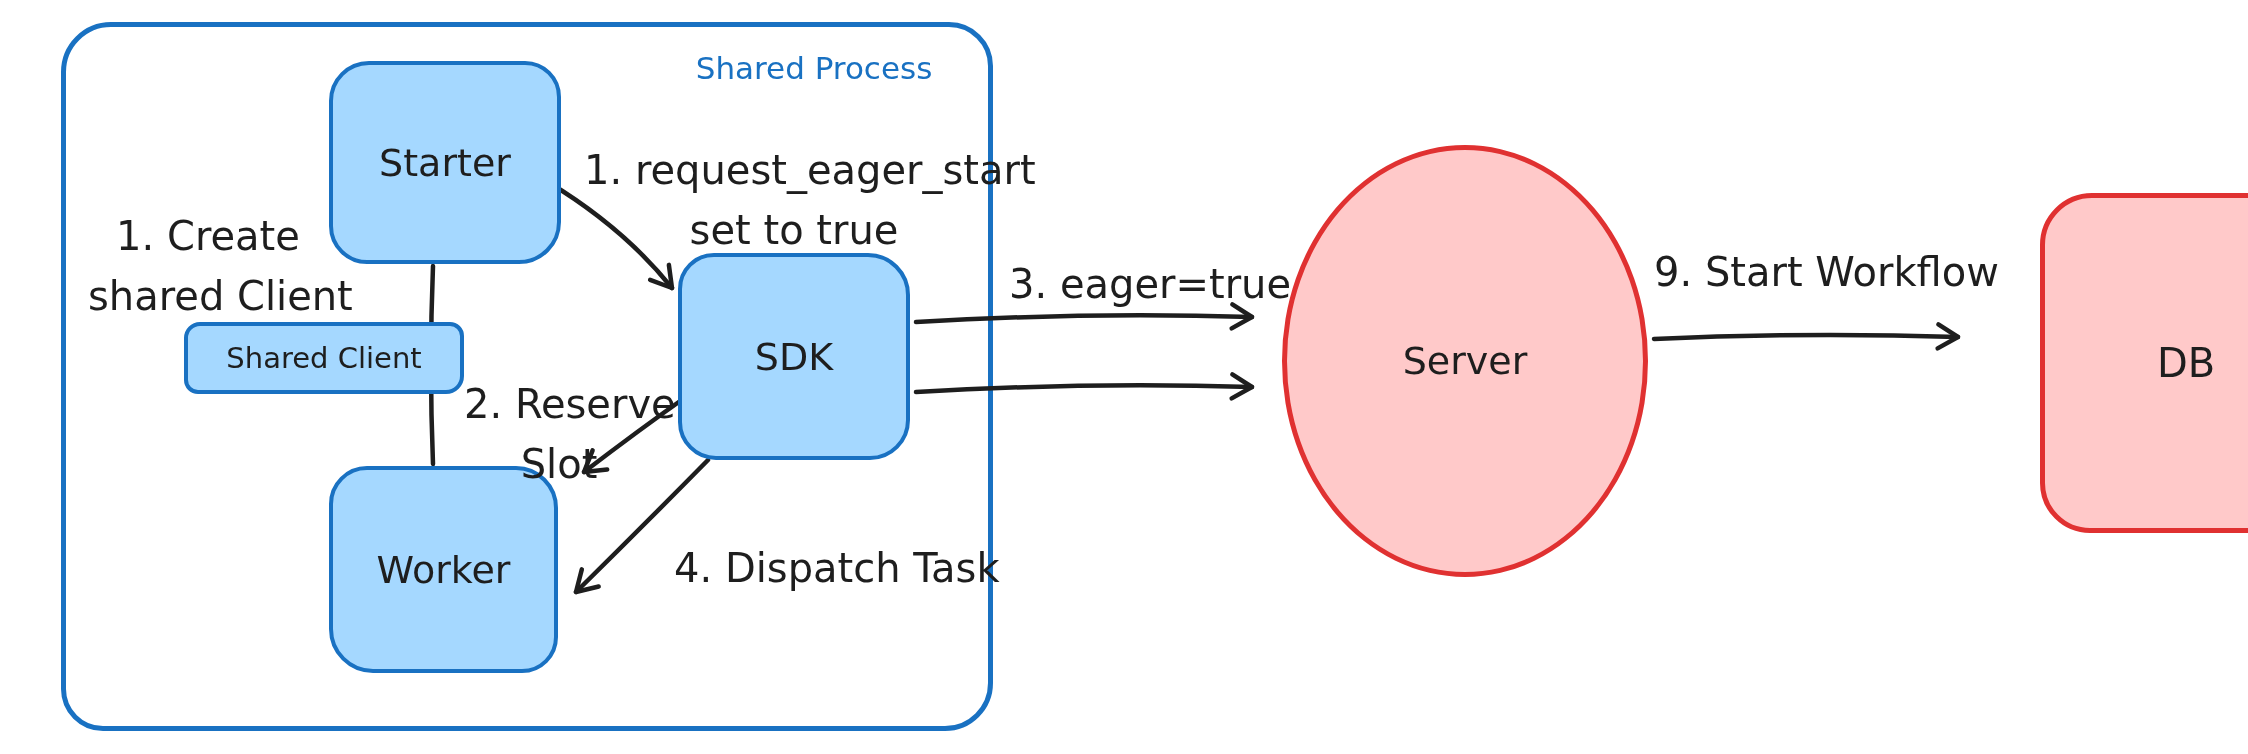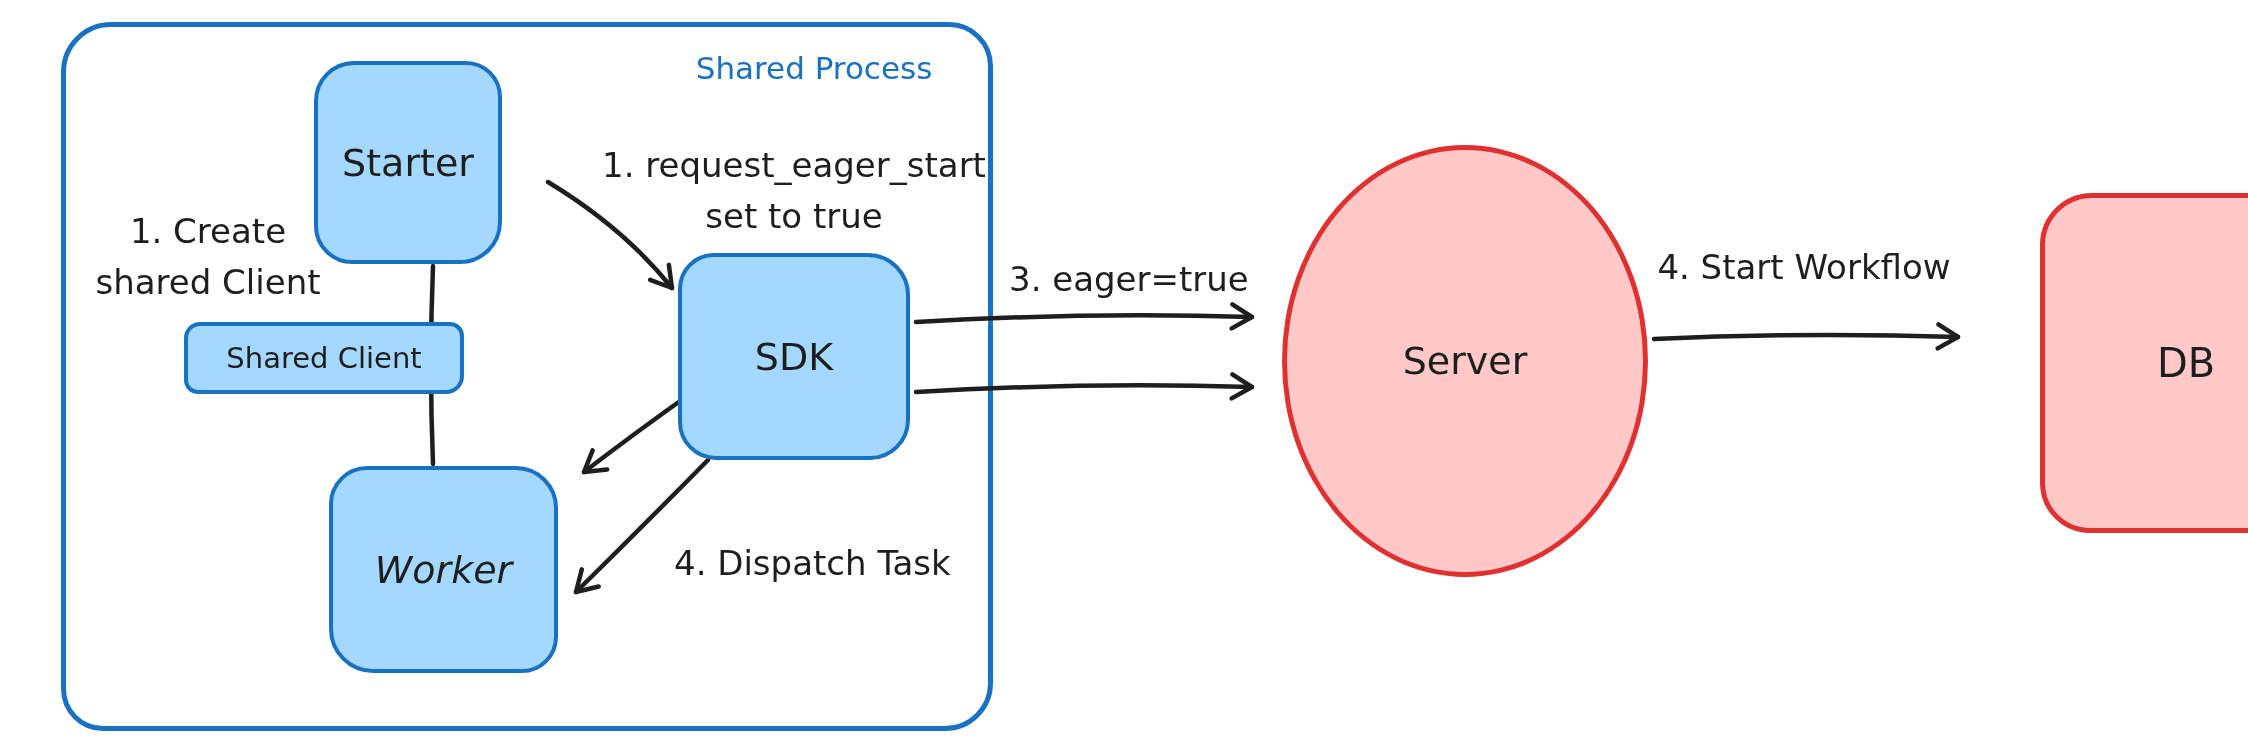--- a/index.html
+++ b/index.html
@@ -56,30 +56,30 @@
     border: 4px solid var(--blue-stroke, #1971c2);
   }
   .red-shape {
     background: var(--red-fill, #ffc9c9);
     border: 5px solid var(--red-stroke, #e03131);
   }
   .node-label { color: var(--ink, #1e1e1e); }
   .lg { font-size: 38px; }
   .md { font-size: 29px; }
   .xl { font-size: 40px; }
-  .starter  { left: 270px; top: 61px;  width: 188px; height: 203px; border-radius: 40px 36px 42px 38px; }
+  .starter  { left: 285px; top: 61px;  width: 232px; height: 203px; border-radius: 40px 36px 42px 38px; }
   .shared-client { left: 140px; top: 322px; width: 280px; height: 72px; border-radius: 16px 14px 18px 14px; }
-  .worker   { left: 285px; top: 466px; width: 229px; height: 207px; border-radius: 38px 42px 36px 44px; font-style: italic; }
+  .worker   { left: 285px; top: 466px; width: 229px; height: 207px; border-radius: 38px 42px 36px 44px; }
   .sdk      { left: 634px; top: 253px; width: 232px; height: 207px; border-radius: 36px 42px 40px 38px; }
   .server   { left: 1238px; top: 145px; width: 366px; height: 432px; border-radius: 50%; }
   .db       { left: 1996px; top: 193px; width: 292px; height: 340px; border-radius: 52px 48px 54px 50px; }
   .annotation {
     position: absolute;
     text-align: center;
-    font-size: 34px;
+    font-size: 40px;
     line-height: 1.5;
     color: var(--ink, #1e1e1e);
     white-space: nowrap;
   }
   .a-create-client   { left: 44px;   top: 206px; width: 240px; }
   .a-request-eager   { left: 540px;  top: 140px; width: 420px; }
   .a-reserve-slot    { left: 420px;  top: 374px; width: 190px; }
   .a-dispatch-task   { left: 630px;  top: 538px; width: 260px; }
   .a-eager-true      { left: 965px;  top: 254px; width: 230px; }
   .a-first-task      { left: 963px;  top: 432px; width: 260px; }
@@ -135,23 +135,27 @@
   <div class="annotation a-create-client">
     <div>1. Create</div>
     <div>shared Client</div>
   </div>
 
   <div class="annotation a-request-eager">
     <div>1. request_eager_start</div>
     <div>set to true</div>
   </div>
 
+  <div class="annotation a-reserve-slot">
+    <div>2. Reserve</div>
+    <div>Slot</div>
+  </div>
 
   <div class="annotation a-dispatch-task">4. Dispatch Task</div>
 
   <div class="annotation a-eager-true">3. eager=true</div>
 
 
   <div class="annotation a-start-workflow">
-    <div>4. Start Workflow</div>
+    <div>9. Start Workflow</div>
   </div>
 
 </div>
 
 </body></html>

